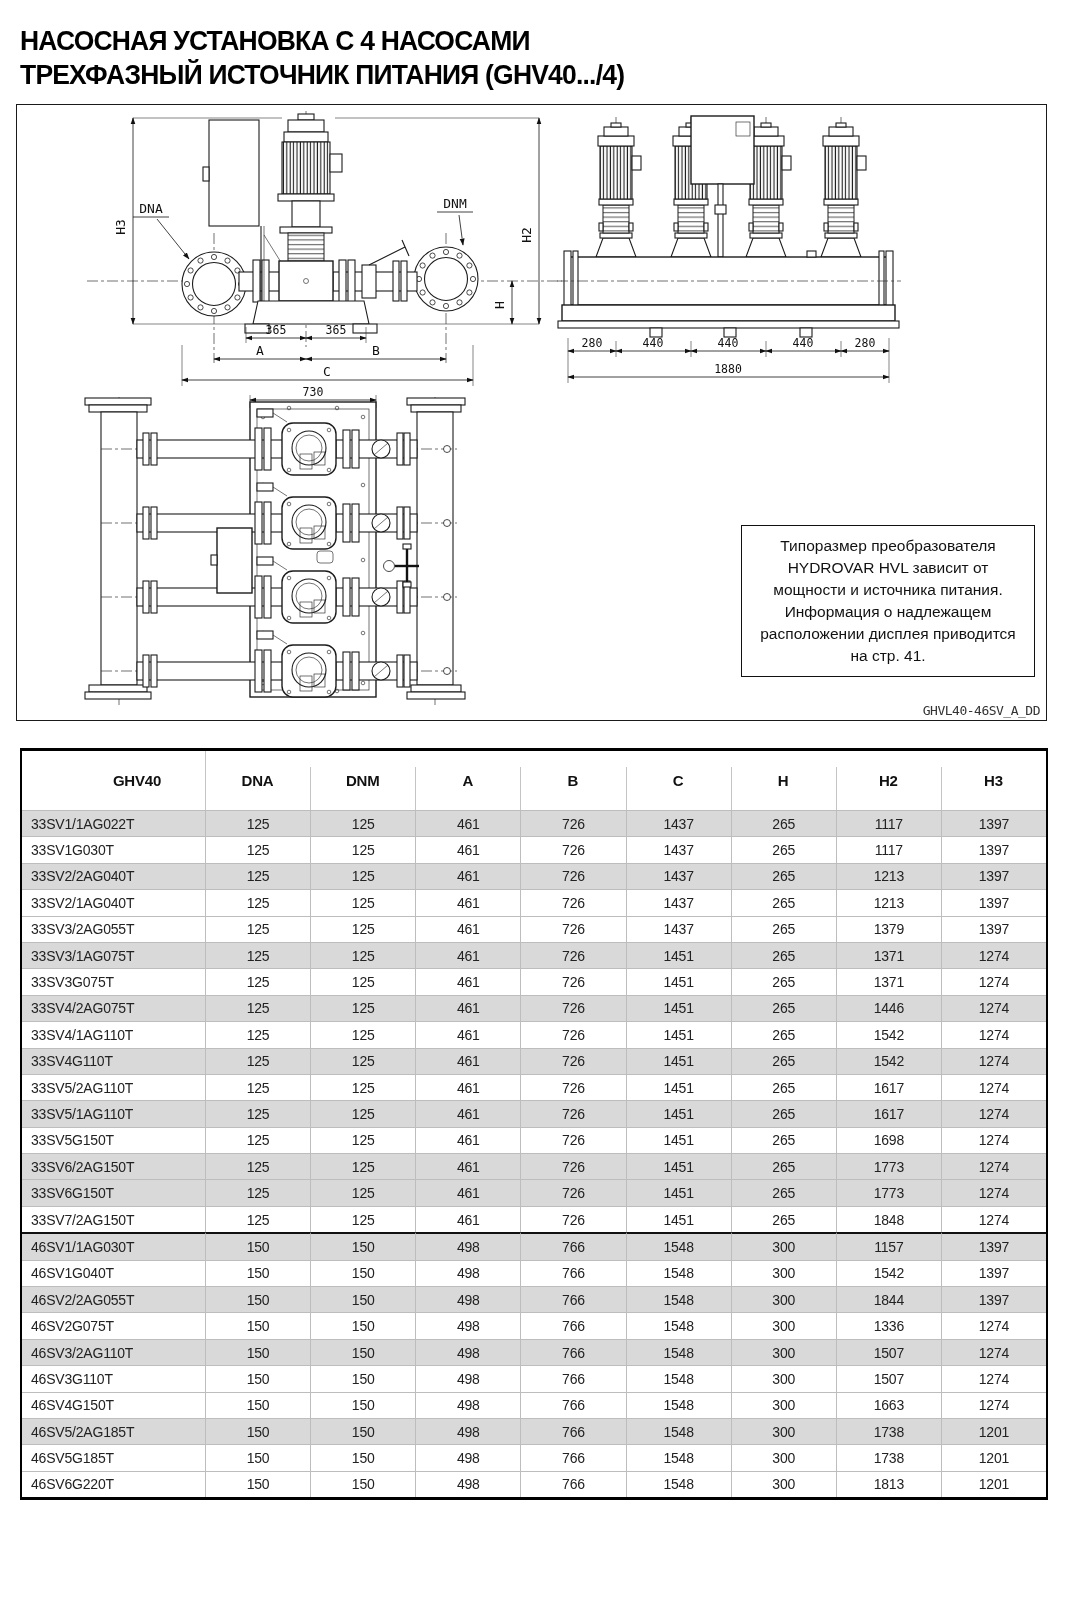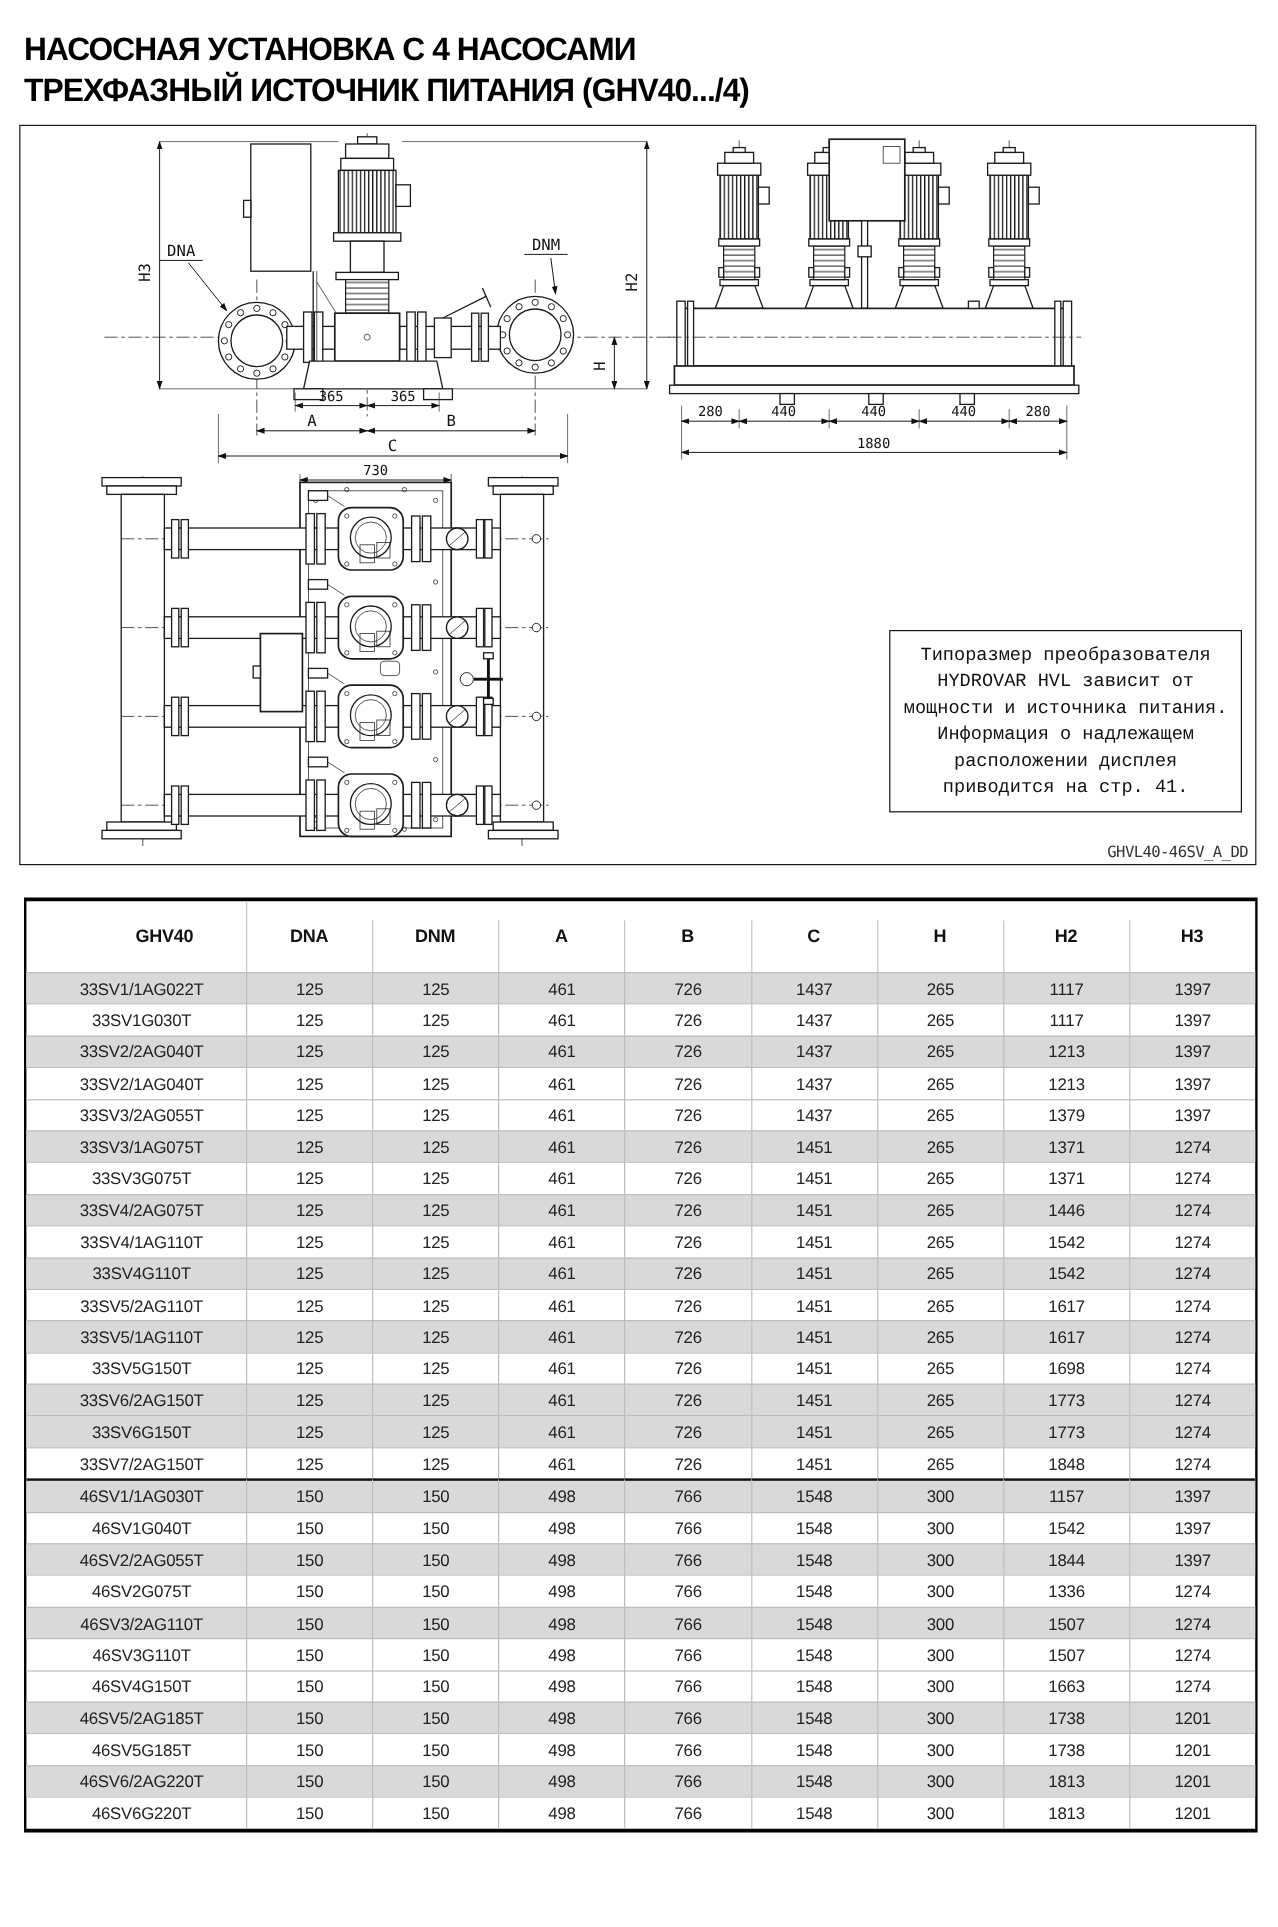--- a/index.html
+++ b/index.html
@@ -6,21 +6,21 @@
   body{width:1065px;height:1606px;position:relative;font-family:"Liberation Sans",sans-serif;color:#000;overflow:hidden;}
 
   
   .title{position:absolute;left:20px;top:24px;font-weight:800;font-size:27px;line-height:34px;letter-spacing:-0.8px;color:#000;transform:scaleX(.98);transform-origin:left top;white-space:nowrap;}
 
   
   .figure{position:absolute;left:16px;top:104px;width:1029px;height:615px;border:1.5px solid #1a1a1a;background:#fff;}
   .figure svg{position:absolute;left:0;top:0;}
 
   .note-box{position:absolute;left:724px;top:420px;width:294px;height:152px;border:1.5px solid #111;display:flex;align-items:center;justify-content:center;box-sizing:border-box;}
-  .note-box .txt{font-size:15.5px;line-height:1.42;text-align:center;color:#111;padding:4px 10px;font-family:Liberation Mono, monospace;}
+  .note-box .txt{font-size:15.5px;line-height:1.42;text-align:center;color:#111;padding:4px 10px;}
 
   .drawing-code{position:absolute;right:6px;bottom:2px;font-family:"DejaVu Sans Mono",monospace;font-size:13px;color:#333;letter-spacing:-0.5px;}
 
   
   .ol{fill:#fff;stroke:#1c1c1c;stroke-width:1.1;}
   .olb{fill:#fff;stroke:#1c1c1c;stroke-width:1.4;}
   .nf{fill:none;stroke:#1c1c1c;stroke-width:1.1;}
   .thin{fill:none;stroke:#2a2a2a;stroke-width:.65;}
   .cl{fill:none;stroke:#333;stroke-width:.7;stroke-dasharray:11 3 3 3;}
   .dim{fill:none;stroke:#111;stroke-width:.8;}
@@ -28,21 +28,21 @@
   .hole{fill:#fff;stroke:#1c1c1c;stroke-width:.8;}
   text.dt{font-family:"DejaVu Sans Mono",monospace;font-size:11.5px;fill:#111;text-anchor:middle;}
   text.dl{font-family:"DejaVu Sans Mono",monospace;font-size:13px;fill:#111;text-anchor:middle;}
 
   
   table.dims{position:absolute;left:20px;top:748px;width:1028px;border-collapse:separate;border-spacing:0;table-layout:fixed;border:2.5px solid #000;border-top-width:3px;border-bottom-width:3px;font-family:"Liberation Sans",sans-serif;}
   table.dims th{height:57px;font-size:15px;font-weight:700;color:#111;text-align:center;vertical-align:middle;background-repeat:no-repeat;background-image:linear-gradient(#c4c4c4,#c4c4c4);background-size:1px calc(100% - 16px);background-position:0 16px;letter-spacing:-0.2px;}
   table.dims th:first-child{background-image:none;text-align:center;padding-left:48px;}
   table.dims th:nth-child(2){background-size:1px 100%;background-position:0 0;}
   table.dims td{height:25.4px;font-size:14px;color:#222;text-align:center;vertical-align:middle;border-top:1px solid #bdbdbd;border-left:1px solid #bdbdbd;padding:0;letter-spacing:-0.2px;}
-  table.dims td:first-child{border-left:none;text-align:center;padding-left:9px;}
+  table.dims td:first-child{border-left:none;text-align:left;padding-left:9px;}
   table.dims tr.shaded td{background:#d9d9d9;}
   table.dims tr.sec td{border-top:2.2px solid #111;}
 </style>
 </head>
 <body>
 
 <div class="title">
   <div>НАСОСНАЯ УСТАНОВКА С 4 НАСОСАМИ</div>
   <div>ТРЕХФАЗНЫЙ ИСТОЧНИК ПИТАНИЯ (GHV40.../4)</div>
 </div>
@@ -643,36 +643,25 @@
         <td>46SV5G185T</td>
         <td>150</td>
         <td>150</td>
         <td>498</td>
         <td>766</td>
         <td>1548</td>
         <td>300</td>
         <td>1738</td>
         <td>1201</td>
       </tr>
-      <tr class="shaded">
-        <td>46SV6/2AG220T</td>
+      <tr>
+        <td>46SV6G220T</td>
         <td>150</td>
         <td>150</td>
         <td>498</td>
         <td>766</td>
         <td>1548</td>
         <td>300</td>
         <td>1813</td>
         <td>1201</td>
       </tr>
-      <tr>
-        <td>46SV6G220T</td>
-        <td>150</td>
-        <td>150</td>
-        <td>498</td>
-        <td>766</td>
-        <td>1548</td>
-        <td>300</td>
-        <td>1813</td>
-        <td>1201</td>
-      </tr>
     </tbody>
 </table>
 
 </body></html>

